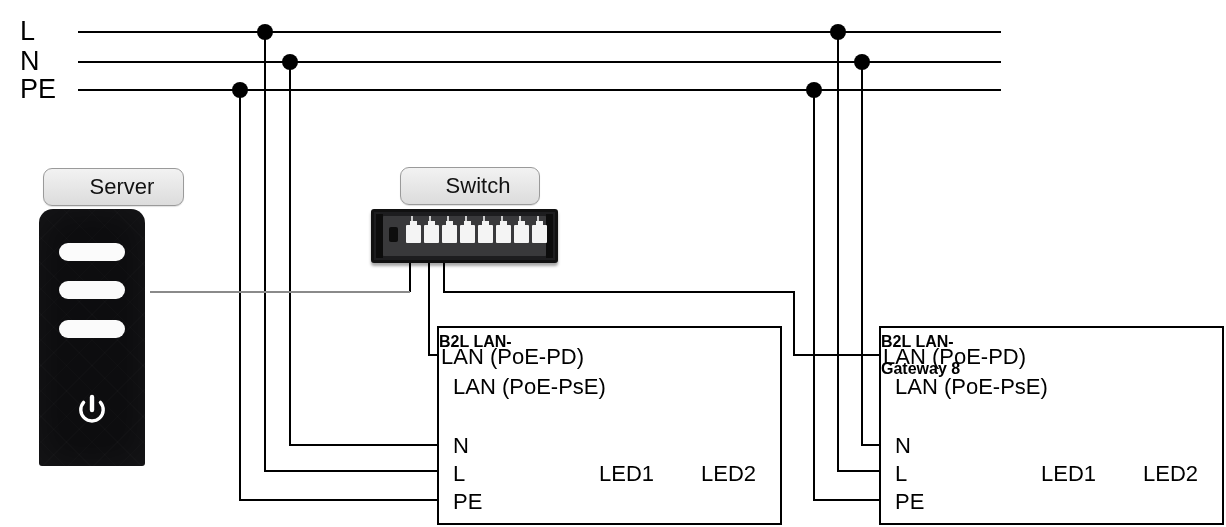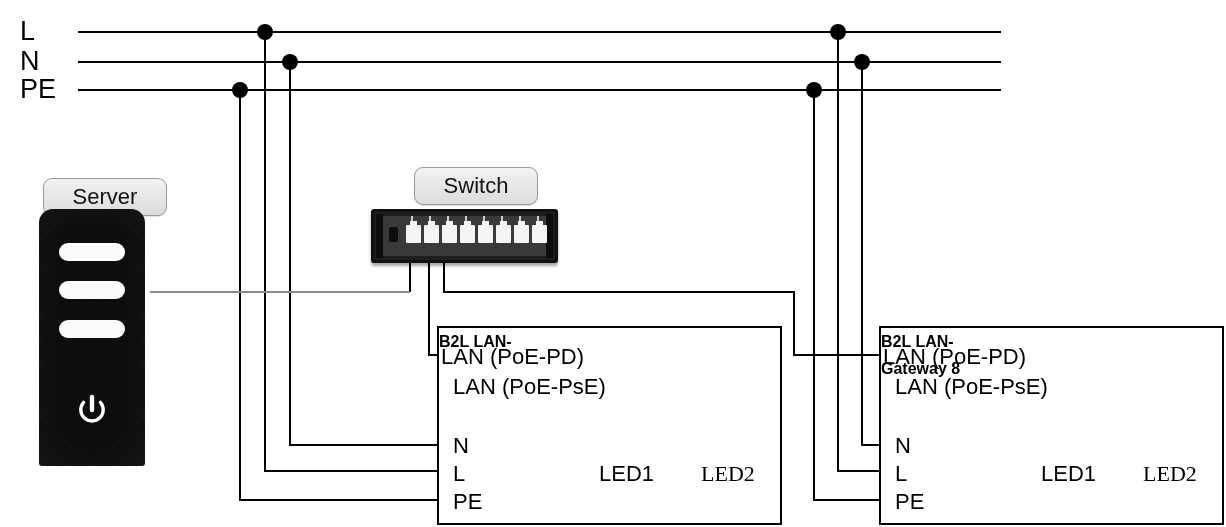--- a/index.html
+++ b/index.html
@@ -45,21 +45,21 @@
   
   .gw{position:absolute;border:2px solid #000;background:#fff;box-sizing:border-box;}
   .gw .row{position:absolute;font-size:22px;color:#000;white-space:nowrap;}
   .gw .title{position:absolute;font-size:16px;font-weight:bold;color:#000;line-height:27px;white-space:nowrap;}
   .gw .lan1{left:2px;top:16px;}
   .gw .lan2{left:14px;top:46px;}
   .gw .n{left:14px;top:105px;}
   .gw .l{left:14px;top:133px;}
   .gw .pe{left:14px;top:161px;}
   .gw .led1{top:133px;}
-  .gw .led2{top:133px;font-family:Liberation Serif, serif;}
+  .gw .led2{top:133px;}
   #gw1{left:437px;top:326px;width:345px;height:199px;}
   #gw2{left:879px;top:326px;width:345px;height:199px;}
   #gw1 .led1{left:160px;} #gw1 .led2{left:262px;}
   #gw2 .led1{left:160px;} #gw2 .led2{left:262px;}
 </style>
 </head>
 <body>
 
 <div id="stage">
 
@@ -94,35 +94,35 @@
       <circle cx="838" cy="32" r="8"></circle>
       <circle cx="862" cy="62" r="8"></circle>
       <circle cx="814" cy="90" r="8"></circle>
     </g>
   </svg>
 
   <div class="bus-label" style="left:20px;top:18px;">L</div>
   <div class="bus-label" style="left:20px;top:48px;">N</div>
   <div class="bus-label" style="left:20px;top:76px;">PE</div>
 
-  <div class="pill" style="left:43px;top:178px;width:122px;height:36px;">Server</div>
+  <div class="pill" style="left:43px;top:168px;width:122px;height:36px;padding-left:17px;">Server</div>
 
   <div class="server">
     <div class="bay b1"></div>
     <div class="bay b2"></div>
     <div class="bay b3"></div>
     <div class="power">
       <svg width="34" height="34" viewBox="0 0 34 34">
         <path d="M17 3 L17 16" stroke="#fff" stroke-width="4.4" stroke-linecap="round" fill="none"></path>
         <path d="M8.6 8.4 A11.2 11.2 0 1 0 25.4 8.4" stroke="#fff" stroke-width="3.4" fill="none" stroke-linecap="round"></path>
       </svg>
     </div>
   </div>
 
-  <div class="pill" style="left:414px;top:167px;width:122px;height:36px;">Switch</div>
+  <div class="pill" style="left:400px;top:167px;width:122px;height:36px;padding-left:16px;">Switch</div>
 
   <div class="switch">
     <div class="switch-inner"></div>
     <div class="sw-endcap left"></div>
     <div class="sw-endcap right"></div>
     <div class="sw-led"></div>
     <div class="ports">
       <div class="port"></div>
       <div class="port"></div>
       <div class="port"></div>

